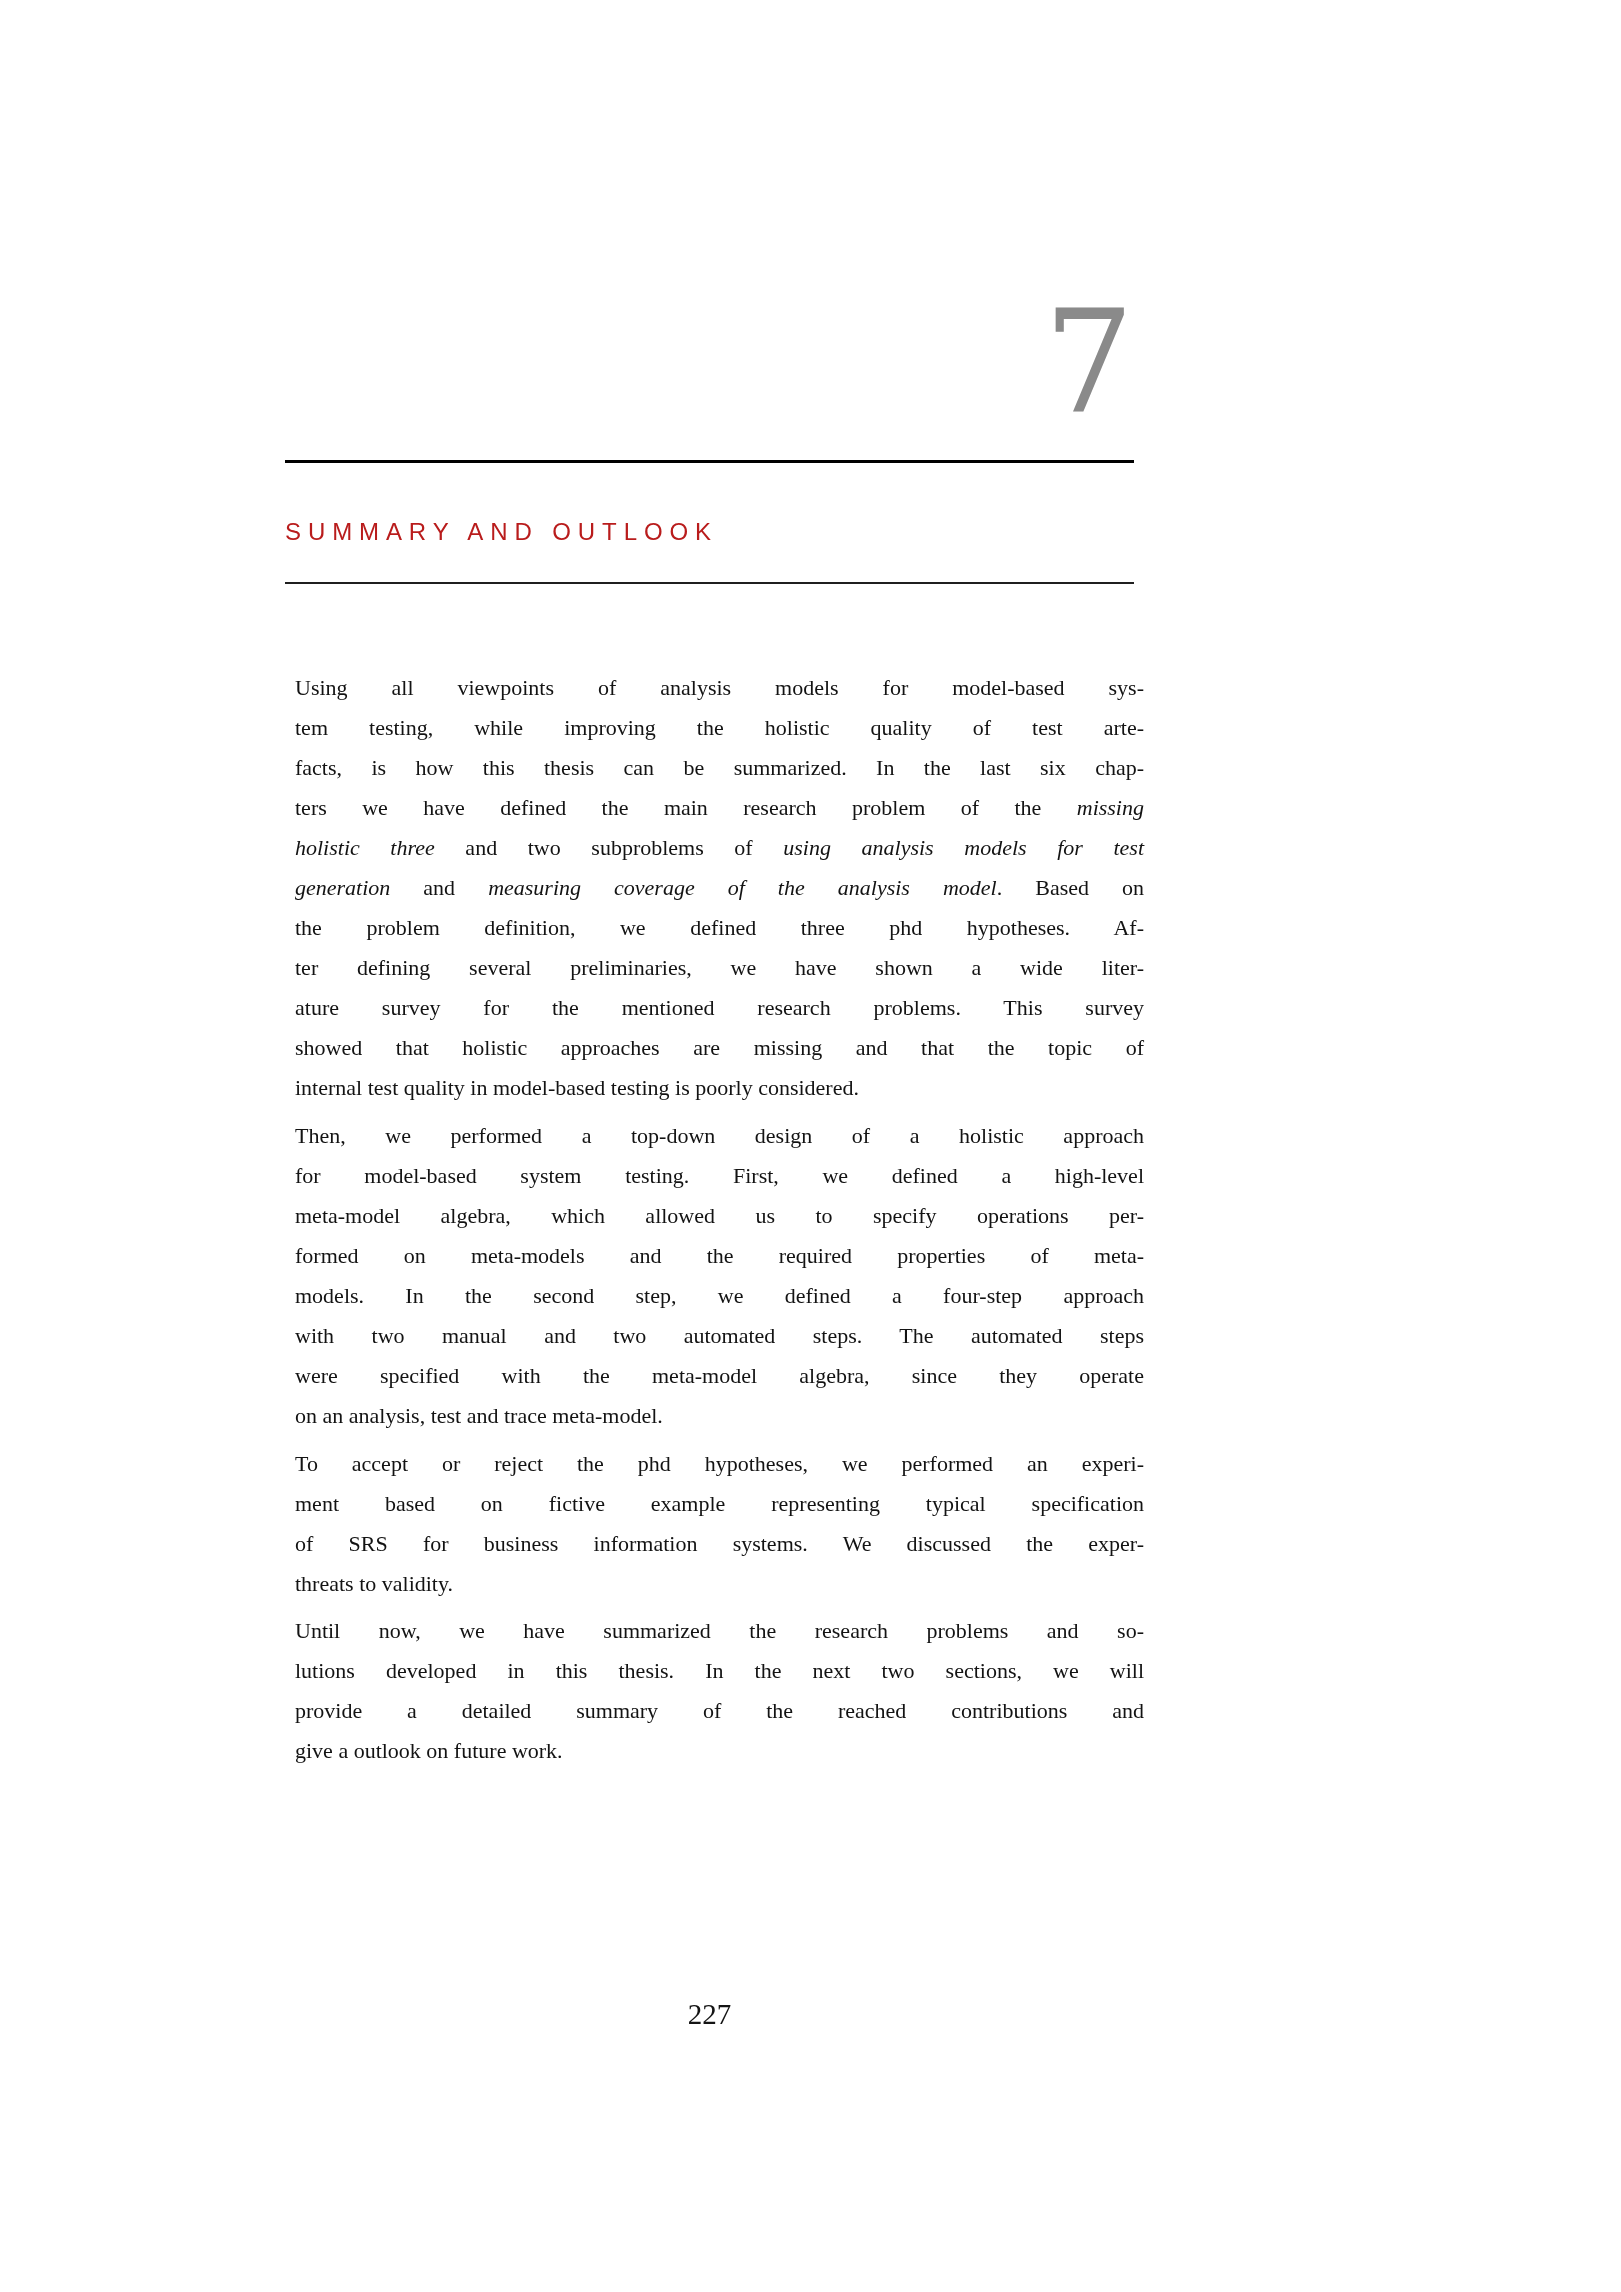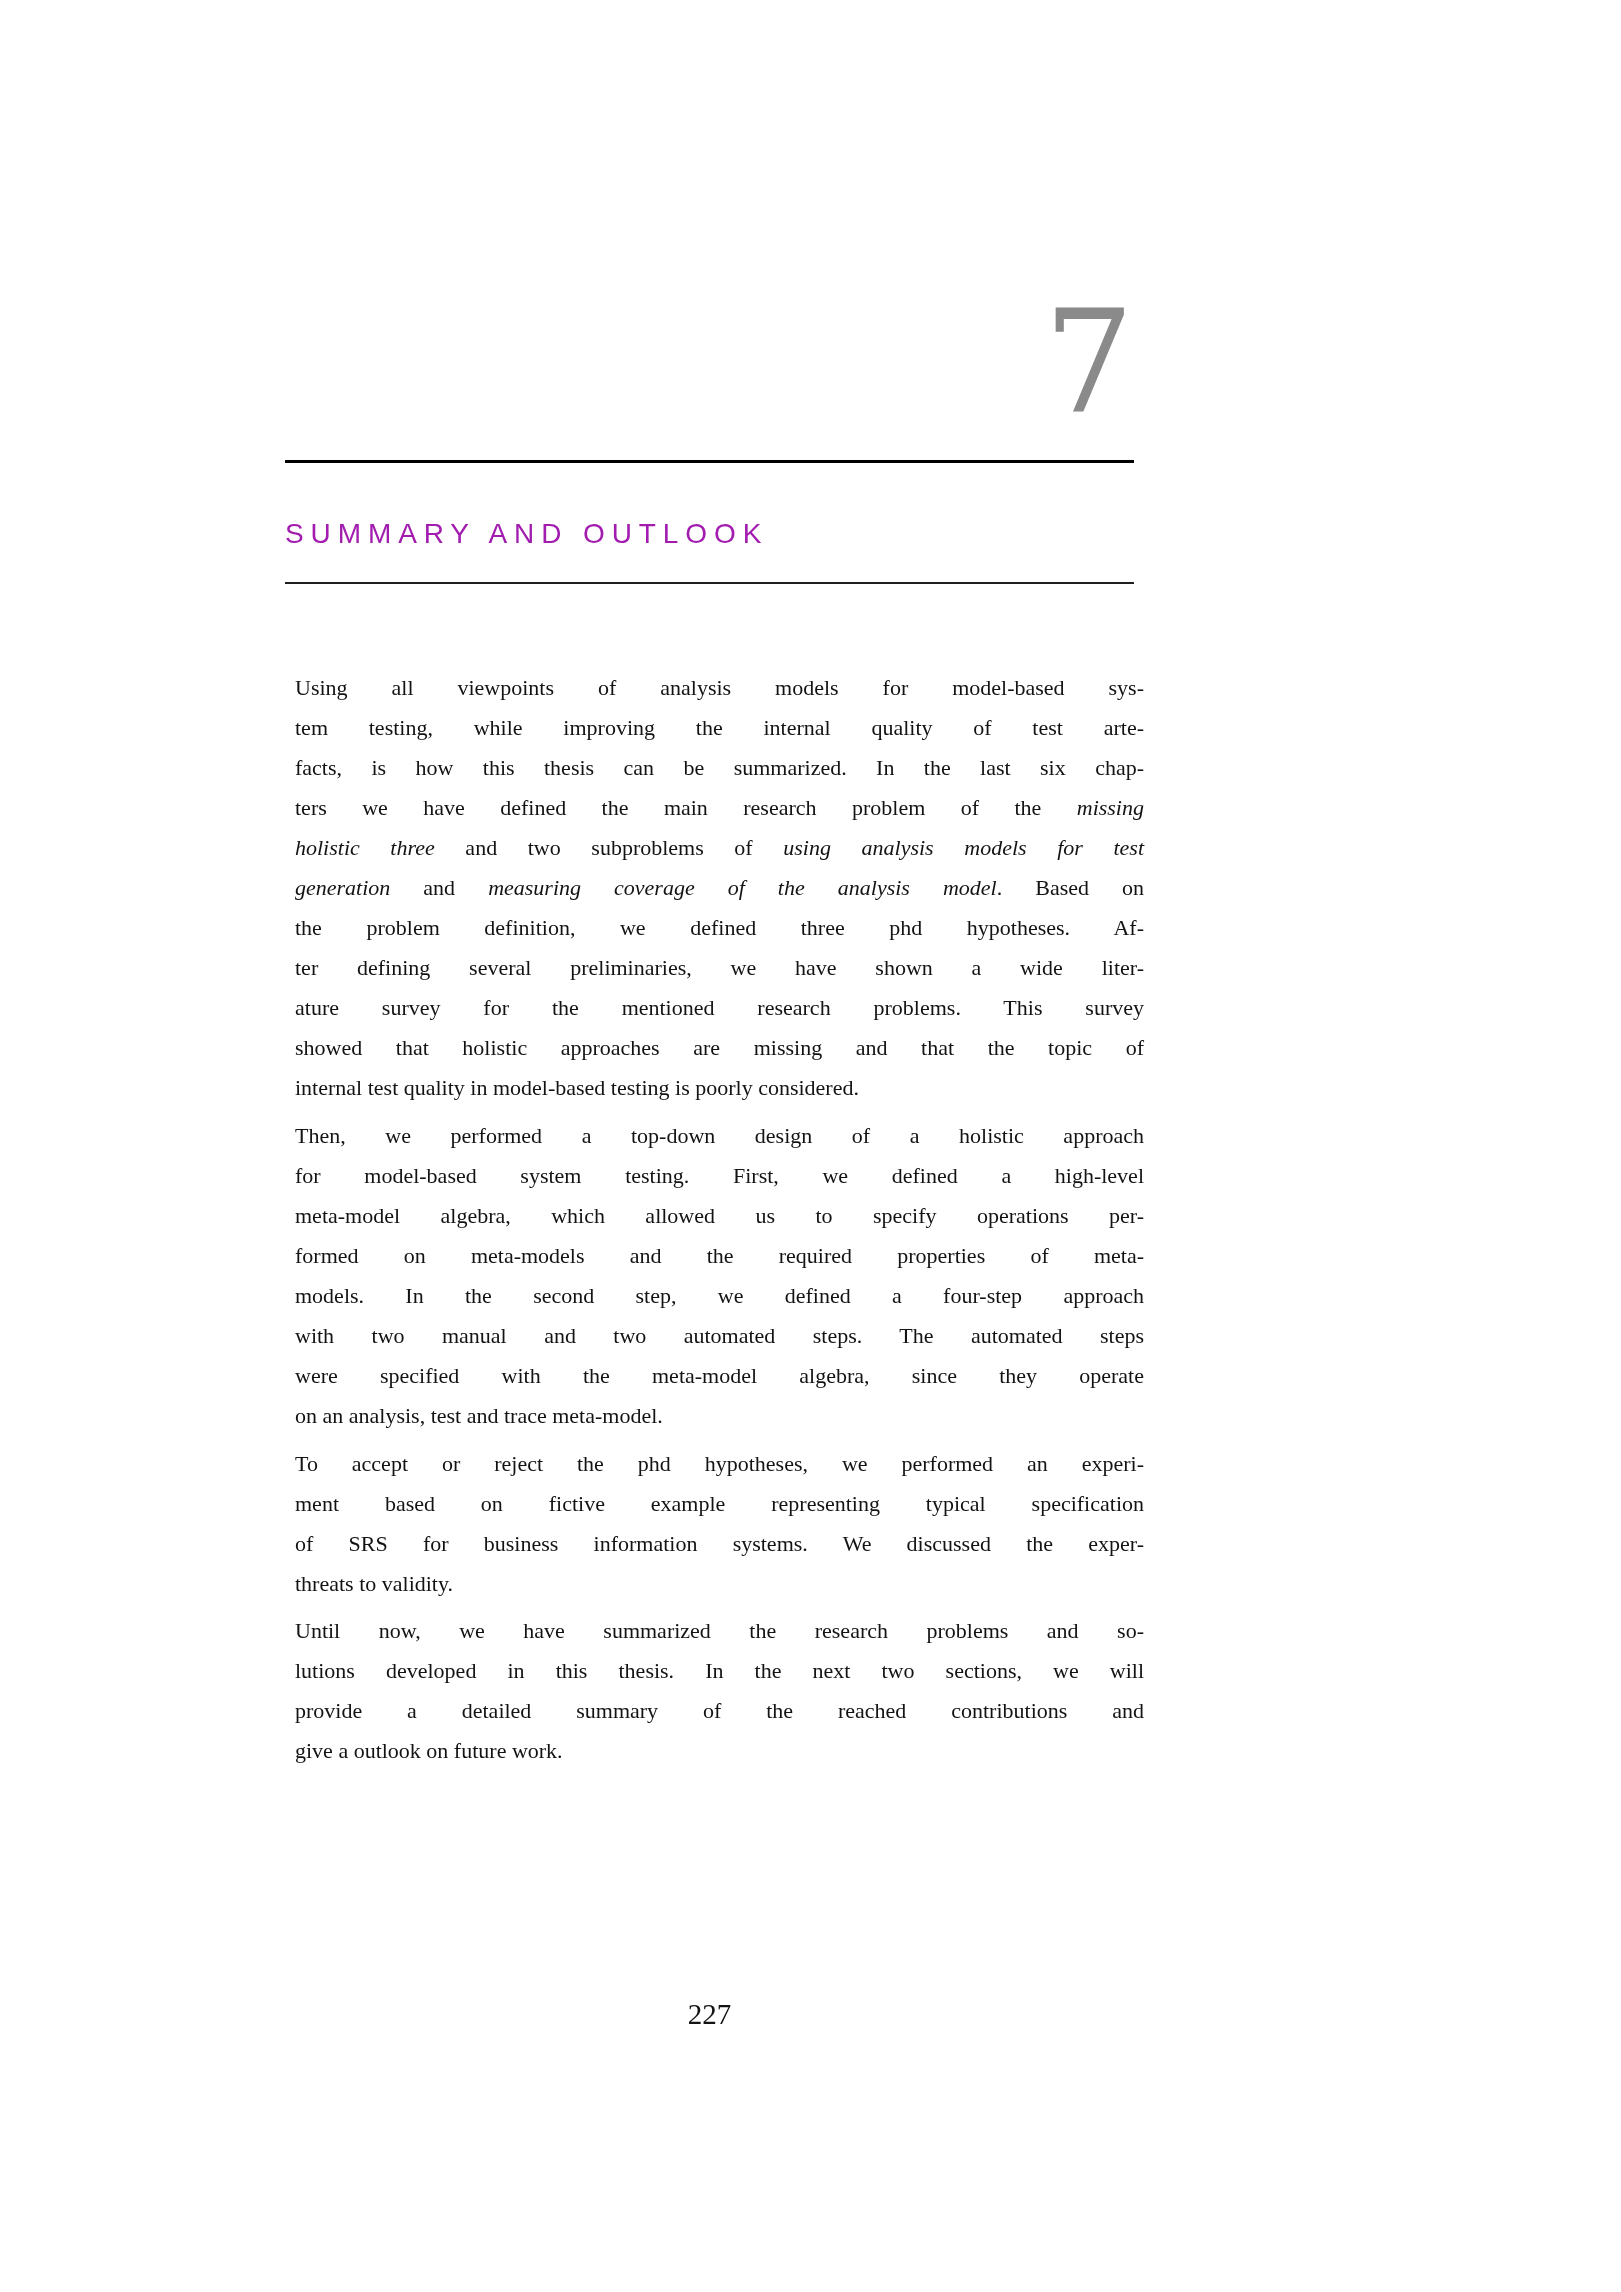--- a/index.html
+++ b/index.html
@@ -27,24 +27,24 @@
     width: 849px;
     background: #000000;
   }
   .rule.thick { top: 460px; height: 3.4px; }
   .rule.thin  { top: 582px; height: 1.6px; background: #1f1f1f; }
   .chapter-title {
     position: absolute;
     left: 285px;
     top: 518px;
     font-family: "Liberation Sans", sans-serif;
-    font-size: 28px;
+    font-size: 24px;
     font-weight: 400;
     letter-spacing: 6.9px;
-    color: #a21caf;
+    color: #b91c1c;
     white-space: nowrap;
   }
   .body-text {
     position: absolute;
     left: 295px;
     top: 668px;
     width: 849px;
     font-size: 22px;
   }
   .paragraph { margin: 0 0 7.8px 0; }
@@ -70,21 +70,21 @@
 <body>
 
 <div class="page">
   <div class="chapter-number" style="color: rgb(138, 138, 138);">7</div>
   <div class="rule thick"></div>
   <div class="chapter-title">SUMMARY AND OUTLOOK</div>
   <div class="rule thin"></div>
   <div class="body-text">
       <div class="paragraph">
         <div class="line"><span class="seg">Using all viewpoints of analysis models for model-based sys-</span></div>
-        <div class="line"><span class="seg">tem testing, while improving the internal quality of test arte-</span></div>
+        <div class="line"><span class="seg">tem testing, while improving the holistic quality of test arte-</span></div>
         <div class="line"><span class="seg">facts, is how this thesis can be summarized. In the last six chap-</span></div>
         <div class="line"><span class="seg">ters we have defined the main research problem of the </span><span class="seg italic">missing</span></div>
         <div class="line"><span class="seg italic">holistic three</span><span class="seg"> and two subproblems of </span><span class="seg italic">using analysis models for test</span></div>
         <div class="line"><span class="seg italic">generation</span><span class="seg"> and </span><span class="seg italic">measuring coverage of the analysis model</span><span class="seg">. Based on</span></div>
         <div class="line"><span class="seg">the problem definition, we defined three phd hypotheses. Af-</span></div>
         <div class="line"><span class="seg">ter defining several preliminaries, we have shown a wide liter-</span></div>
         <div class="line"><span class="seg">ature survey for the mentioned research problems. This survey</span></div>
         <div class="line"><span class="seg">showed that holistic approaches are missing and that the topic of</span></div>
         <div class="line last"><span class="seg">internal test quality in model-based testing is poorly considered.</span></div>
       </div>

